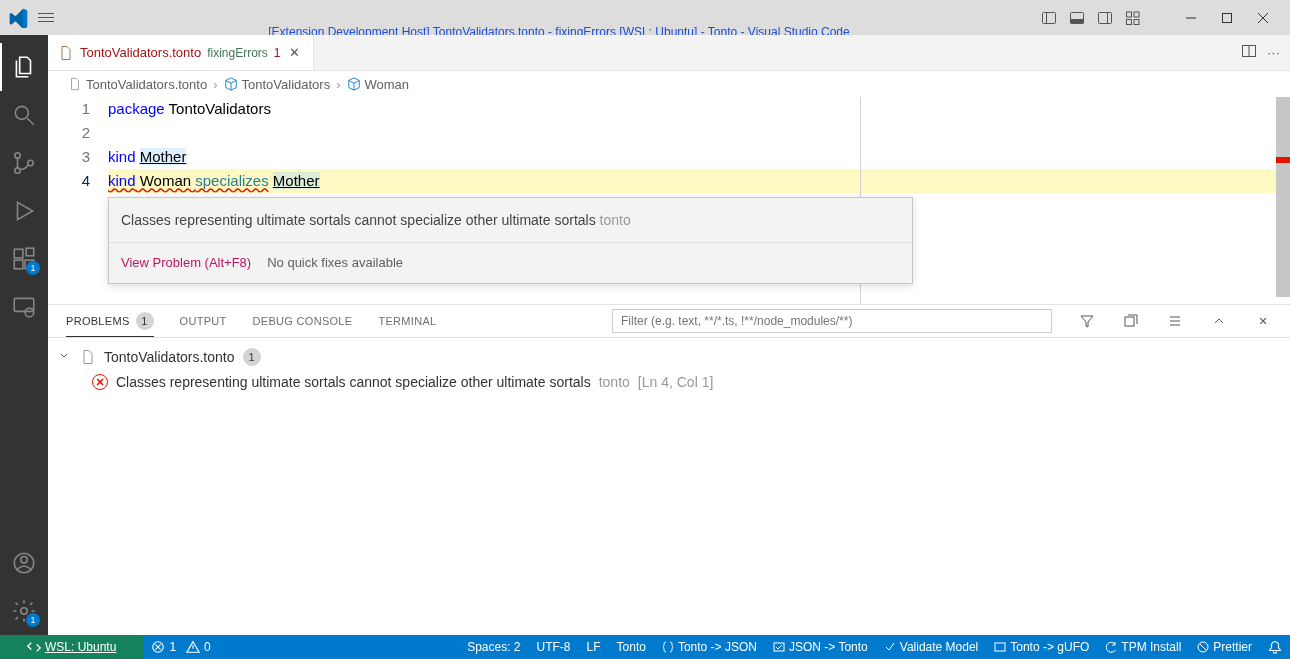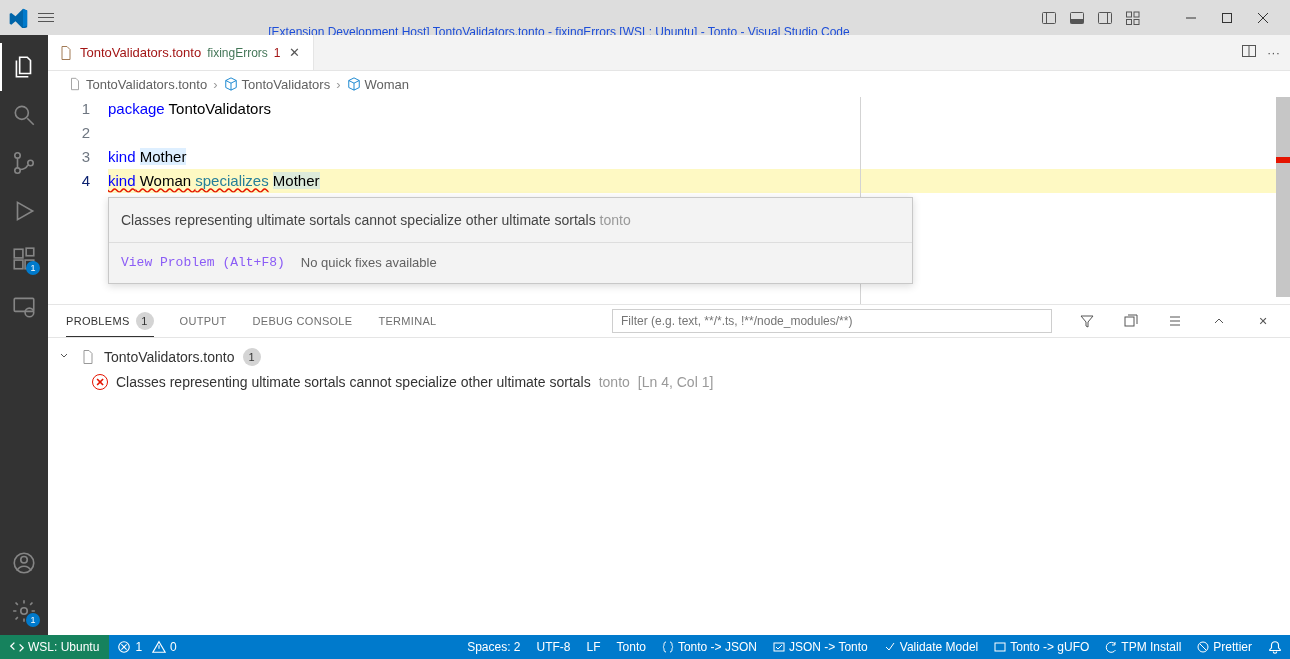--- a/index.html
+++ b/index.html
@@ -49,34 +49,34 @@
 .code-wrap { position:relative; flex:1; min-height:0; display:flex; font-family: Consolas, "Courier New", monospace; font-size: 15px; line-height: 24px; background:#fff; overflow:hidden; }
 .gutter { width: 60px; text-align:right; padding-right: 18px; color:#237893; user-select:none; }
 .gutter .ln { height:24px; color:#6e7681;}
 .gutter .ln.active{ color:#0b216f; }
 .code { flex:1; position:relative; }
 .code-line { height:24px; white-space:pre; }
 .code-line.current { background: #fef9c3; }
 .kw { color:#0000ff; }
 .ident { color:#000; }
 .type { color:#267f99; }
-.hl-bg { background: rgba(173,214,255,.4); }
+.hl-bg { background: rgba(173,214,255,.4); text-decoration: underline; }
 .squiggle { text-decoration: underline wavy #e51400; text-decoration-skip-ink: none; }
 .margin-rule { position:absolute; top:0; bottom:0; width:1px; background:#d3d3d3; left: 752px; }
 
 .minimap { width:14px; background:#fff; position:relative; }
 .minimap .region { position:absolute; right:0; width:14px; background:#c6c6c6; }
 .minimap .err { position:absolute; right:0; width:14px; height:6px; background:#e51400; }
 
 
 .hover { position:absolute; background:#f3f3f3; border:1px solid #c8c8c8; box-shadow: 0 2px 8px rgba(0,0,0,.15); font-family: Consolas, monospace; font-size:14px; color:#444; }
 .hover .msg { padding:10px 12px; white-space: pre; }
 .hover .msg .src { color:#999; }
 .hover .actions { border-top:1px solid #ddd; padding:8px 12px; display:flex; gap:16px; font-family: "Segoe UI", sans-serif; font-size:13px; }
-.hover .actions .link { color:#8b5cf6; cursor:pointer;font-family:Liberation Mono, monospace; }
+.hover .actions .link { color:#be185d; cursor:pointer; }
 .hover .actions .muted { color:#616161; }
 
 
 .panel { height: 331px; border-top:1px solid #e5e5e5; display:flex; flex-direction:column; background:#fff; }
 .panel-tabs { height: 33px; display:flex; align-items:center; padding:0 18px; gap:26px; border-bottom:1px solid #e5e5e5; font-size:11px; color:#6f6f6f; }
 .panel-tabs .ptab { display:flex; align-items:center; gap:6px; height:100%; cursor:pointer; letter-spacing:.3px; }
 .panel-tabs .ptab.active { color:#333; border-bottom:1px solid #333; }
 .count-badge { background:#d4d4d4; color:#333; border-radius:10px; min-width:18px; height:18px; display:flex; align-items:center; justify-content:center; font-size:11px; padding:0 5px;}
 .panel-tabs .spacer { flex:1; }
 .panel-tabs .filter { width:440px; height:24px; border:1px solid #cecece; padding:0 8px; font-size:12px; color:#555; background:#fff; }
@@ -86,21 +86,21 @@
 .prow .chev { width:14px; color:#555; }
 .prow .file { color:#333; }
 .pmsg { display:flex; align-items:center; gap:8px; padding-left:34px; height:24px; font-size:14px; color:#333; }
 .pmsg .src { color:#999; }
 .pmsg .loc { color:#999; }
 .err-circle { width:16px; height:16px; border:1.5px solid #e51400; border-radius:50%; display:flex; align-items:center; justify-content:center; color:#e51400; font-size:11px; font-weight:bold;}
 
 
 .statusbar { height: 24px; background:#007acc; color:#fff; display:flex; align-items:center; font-size:12px; padding:0; }
 .statusbar .sbitem { padding:0 8px; display:flex; align-items:center; gap:4px; height:100%; cursor:pointer; white-space:nowrap;}
-.statusbar .remote { background:#16825d; padding:0 10px; }
+.statusbar .remote { background:#16825d; padding:0 27px;text-decoration:underline; }
 .statusbar .spacer { flex:1; }
 
 svg { flex-shrink:0; }
 </style>
 </head>
 <body>
 
 <div class="titlebar">
   <span class="logo">
     <svg viewBox="0 0 24 24" width="20" height="20">

